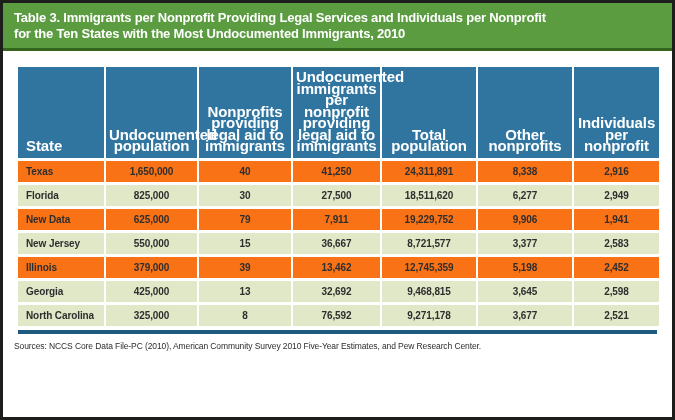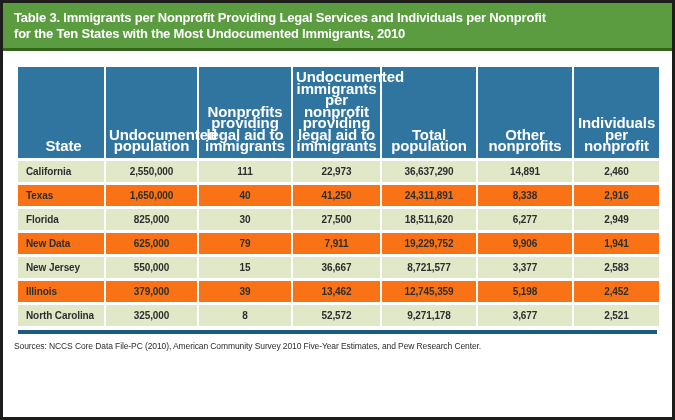--- a/index.html
+++ b/index.html
@@ -43,21 +43,21 @@
     color: #ffffff;
     font-size: 15px;
     font-weight: bold;
     line-height: 11.5px;
     vertical-align: bottom;
     text-align: center;
     height: 72px;
     padding: 4px 3px 6px 3px;
     letter-spacing: -0.1px;
   }
-  thead th:first-child { text-align: center; padding-left: 8px; }
+  thead th:first-child { text-align: left; padding-left: 8px; }
 
   tbody td {
     font-size: 10px;
     font-weight: bold;
     color: #2e2e2e;
     text-align: center;
     height: 21px;
     padding: 0 3px;
     letter-spacing: -0.1px;
   }
@@ -106,29 +106,20 @@
             <th>State</th>
             <th>Undocumented population</th>
             <th>Nonprofits providing legal aid to immigrants</th>
             <th>Undocumented immigrants per nonprofit providing legal aid to immigrants</th>
             <th>Total population</th>
             <th>Other nonprofits</th>
             <th>Individuals per nonprofit</th>
           </tr>
       </thead>
       <tbody>
-          <tr class="row-a">
-            <td>California</td>
-            <td>2,550,000</td>
-            <td>111</td>
-            <td>22,973</td>
-            <td>36,637,290</td>
-            <td>14,891</td>
-            <td>2,460</td>
-          </tr>
           <tr class="row-b">
             <td>Texas</td>
             <td>1,650,000</td>
             <td>40</td>
             <td>41,250</td>
             <td>24,311,891</td>
             <td>8,338</td>
             <td>2,916</td>
           </tr>
           <tr class="row-a">
@@ -161,24 +152,33 @@
           <tr class="row-b">
             <td>Illinois</td>
             <td>379,000</td>
             <td>39</td>
             <td>13,462</td>
             <td>12,745,359</td>
             <td>5,198</td>
             <td>2,452</td>
           </tr>
           <tr class="row-a">
+            <td>Georgia</td>
+            <td>425,000</td>
+            <td>13</td>
+            <td>32,692</td>
+            <td>9,468,815</td>
+            <td>3,645</td>
+            <td>2,598</td>
+          </tr>
+          <tr class="row-a">
             <td>North Carolina</td>
             <td>325,000</td>
             <td>8</td>
-            <td>52,572</td>
+            <td>76,592</td>
             <td>9,271,178</td>
             <td>3,677</td>
             <td>2,521</td>
           </tr>
         </tbody>
     </table>
   </div>
 
   <div class="bottom-rule"></div>
 

